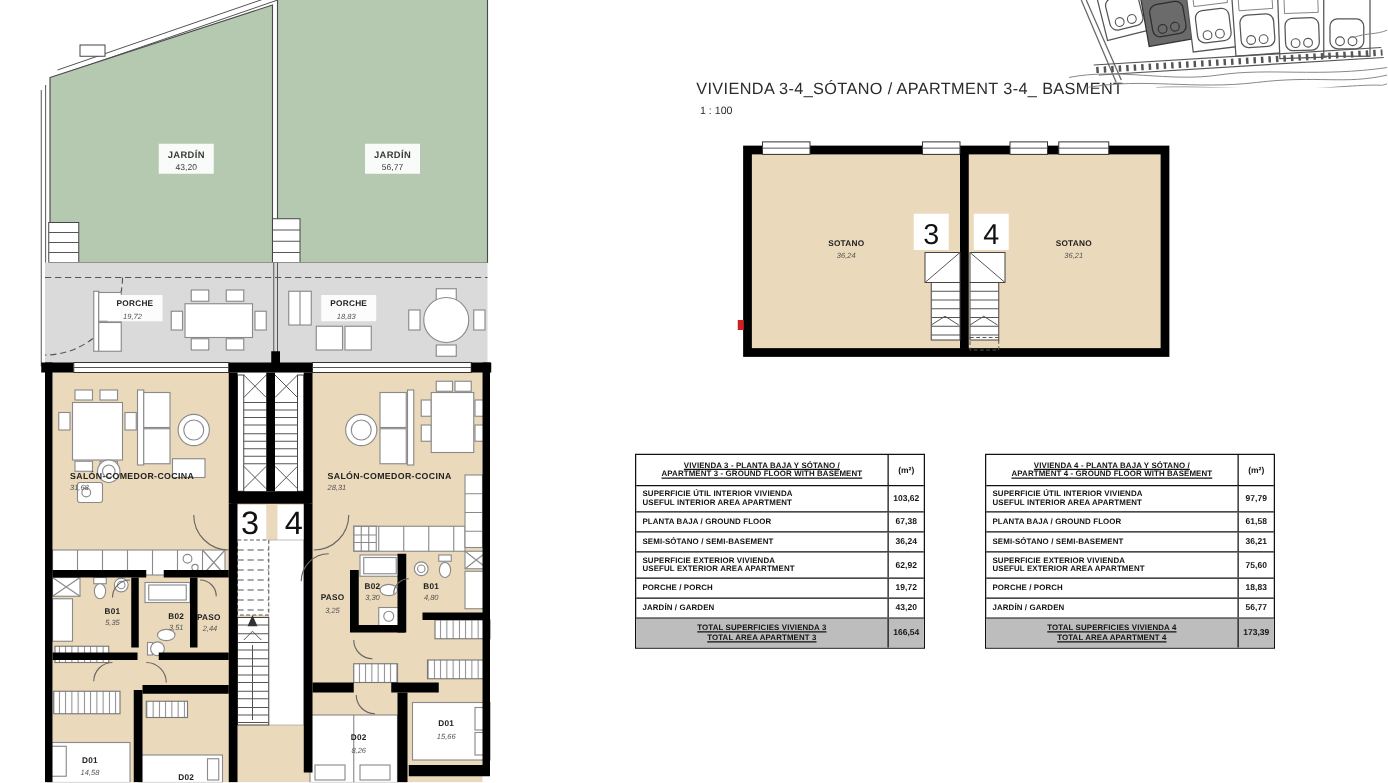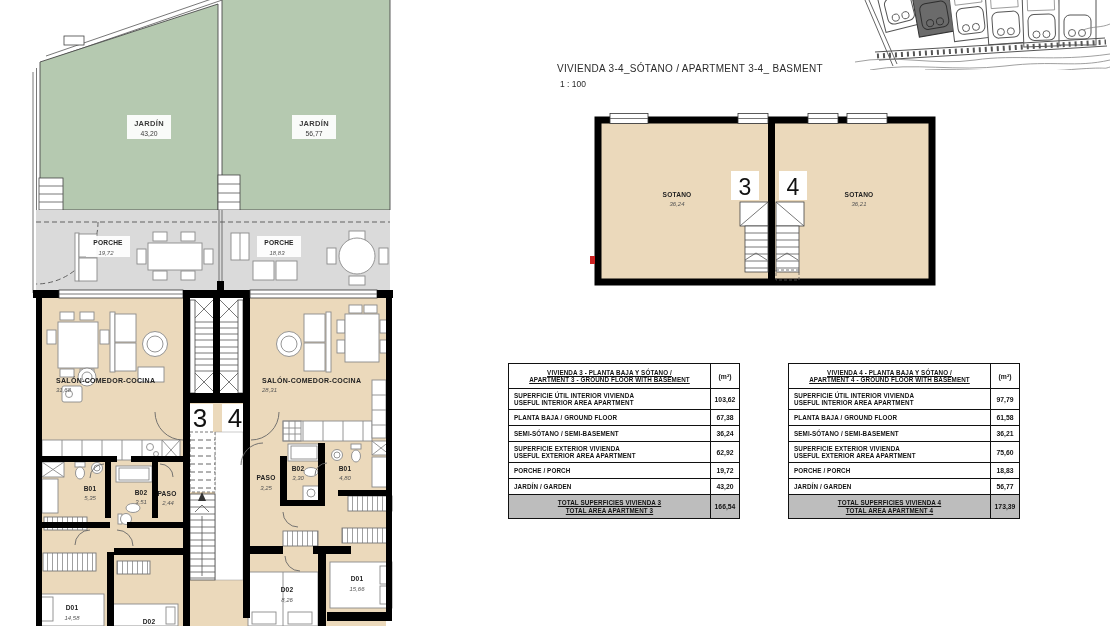--- a/index.html
+++ b/index.html
@@ -2,21 +2,21 @@
 <html><head>
 <meta charset="utf-8">
 <style>
   html,body{margin:0;padding:0;background:#fff;}
   .canvas{position:relative;width:1110px;height:626px;background:#fff;overflow:hidden;
           font-family:"Liberation Sans",sans-serif;}
   .abs{position:absolute;}
 
   
   .plan-title{position:absolute;left:557px;top:63px;color:#2b2b2b;}
-  .plan-title .t{font-size:10px;letter-spacing:.3px;}
+  .plan-title .t{font-size:13px;letter-spacing:.3px;}
   .plan-title .s{font-size:8.5px;margin-top:5px;margin-left:3px;}
 
   
   svg text{font-family:"Liberation Sans",sans-serif;}
   .gn{font-size:7.5px;font-weight:bold;fill:#3a3a3a;text-anchor:middle;letter-spacing:.3px;}
   .ga{font-size:6.8px;fill:#3a3a3a;text-anchor:middle;}
   .rn{font-size:6.6px;font-weight:bold;fill:#222;text-anchor:middle;letter-spacing:.2px;}
   .ra{font-size:6px;font-style:italic;fill:#555;text-anchor:middle;}
   .sn{font-size:7px;font-weight:bold;fill:#222;text-anchor:start;letter-spacing:.3px;}
   .sa{font-size:6px;font-style:italic;fill:#555;text-anchor:start;}

